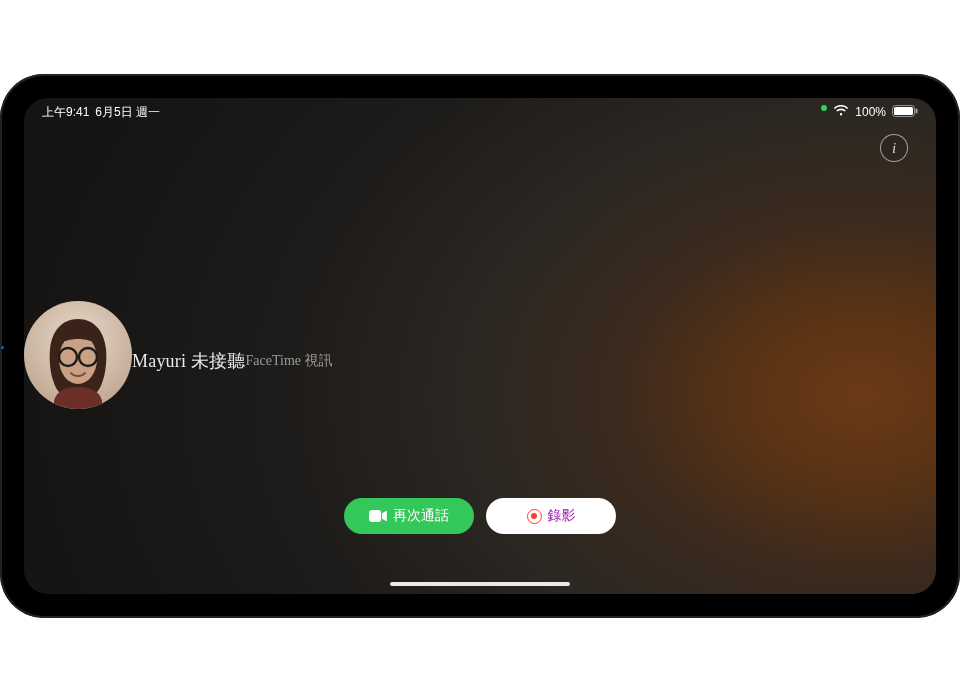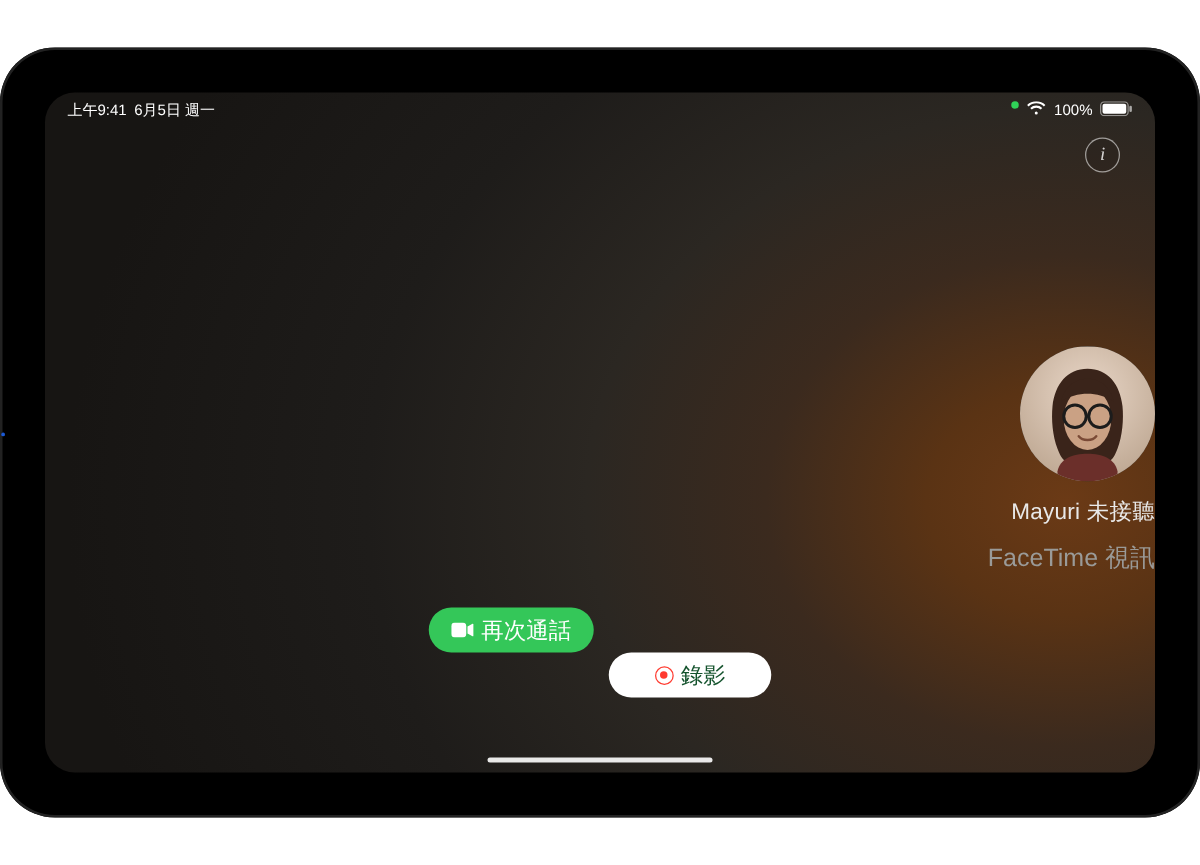--- a/index.html
+++ b/index.html
@@ -7,24 +7,24 @@
       width: 960px;
       height: 692px;
       background: #fff;
       font-family: -apple-system, BlinkMacSystemFont, "SF Pro", "Helvetica Neue", sans-serif;
       display: flex;
       align-items: center;
       justify-content: center;
     }
     .device-frame {
       width: 960px;
-      height: 616px;
+      height: 544px;
       background: #000;
       border-radius: 44px;
-      padding: 36px;
+      padding: 24px;
       position: relative;
       box-shadow: inset 0 0 0 2px #222;
     }
     .screen {
       width: 100%;
       height: 100%;
       border-radius: 24px;
       overflow: hidden;
       position: relative;
       background: radial-gradient(ellipse 90% 120% at 92% 60%, #6b3a16 0%, #5a3314 14%, #3b2a1e 30%, #2b2722 48%, #1e1c1a 70%, #171513 100%);
@@ -64,43 +64,44 @@
       font-size: 15px;
       background: rgba(0,0,0,0.05);
       cursor: pointer;
     }
     .center-stack {
       position: absolute;
       top: 203px;
       left: 0;
       right: 0;
       display: flex;
-      flex-direction: column;
-      align-items: flex-end;
+      flex-direction: row;
+      align-items: center;
+      font-family: Liberation Serif, serif;
     }
     .avatar {
       width: 108px;
       height: 108px;
       border-radius: 50%;
       overflow: hidden;
       background: #333;
       position: relative;
     }
     .avatar svg { width: 100%; height: 100%; display: block; }
     .title-line {
       margin-top: 12px;
       color: #e9e9e9;
       font-size: 18px;
       font-weight: 400;
       letter-spacing: 0.2px;
     }
     .subtitle-line {
       margin-top: 12px;
       color: #9a9a98;
-      font-size: 20px;
+      font-size: 14px;
     }
     .button-area {
       position: absolute;
       bottom: 60px;
       left: 0;
       right: 0;
       display: flex;
       flex-direction: column;
       align-items: center;
       gap: 10px;
@@ -110,28 +111,28 @@
       gap: 12px;
     }
     .pill-btn {
       height: 36px;
       border-radius: 18px;
       border: none;
       display: flex;
       align-items: center;
       justify-content: center;
       gap: 6px;
-      font-size: 18px;
+      font-size: 14px;
       font-weight: 500;
       cursor: pointer;
       padding: 0 18px;
       min-width: 130px;
     }
     .btn-green { background: #34c759; color: #fff; }
-    .btn-white { background: #fff; color: #14532d; margin-top: 36px; }
+    .btn-white { background: #fff; color: #a21caf; }
     .btn-dim {
       background: rgba(120,120,120,0.28);
       color: #d8d8d6;
       min-width: 272px;
     }
     .record-icon {
       width: 15px; height: 15px; border-radius: 50%;
       border: 1.5px solid #ff3b30;
       display: inline-flex; align-items: center; justify-content: center;
     }

